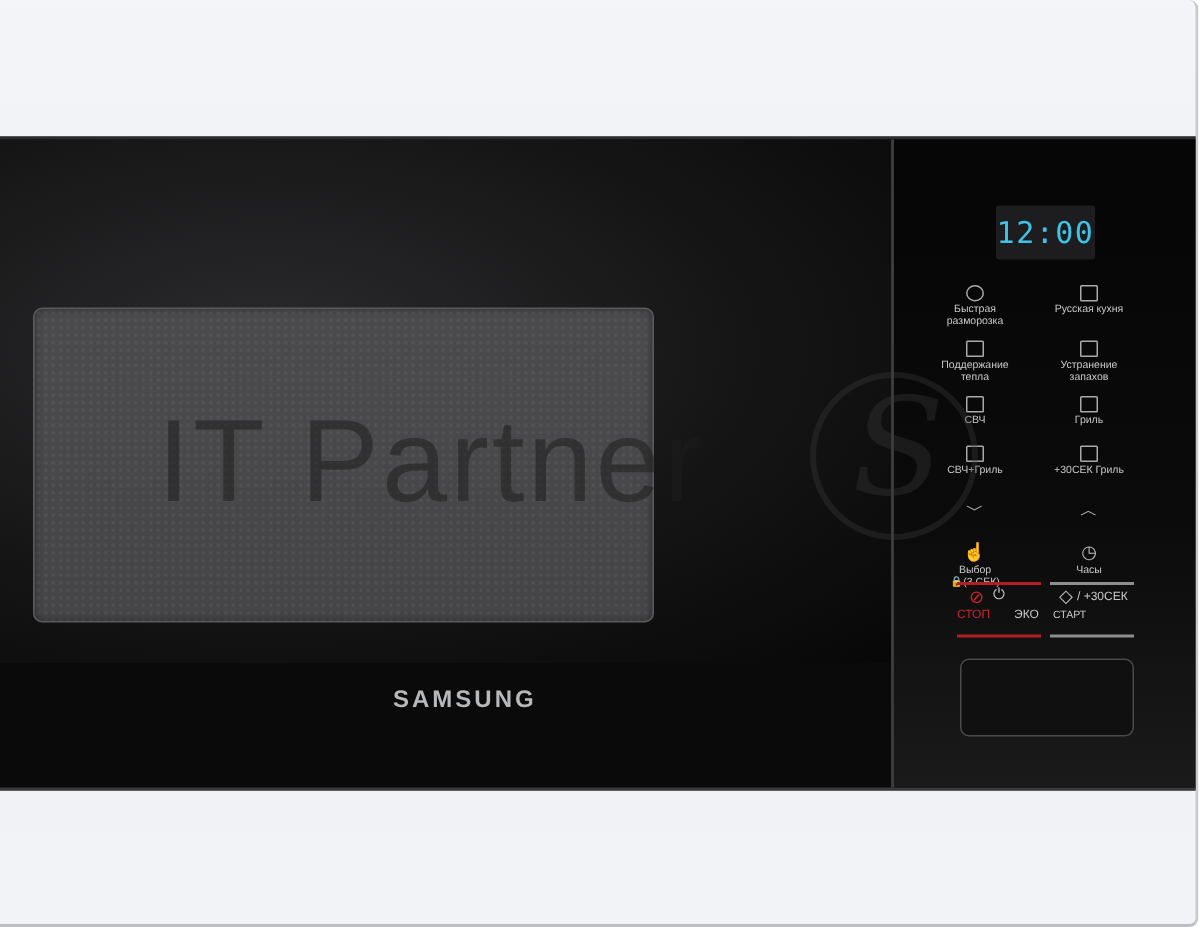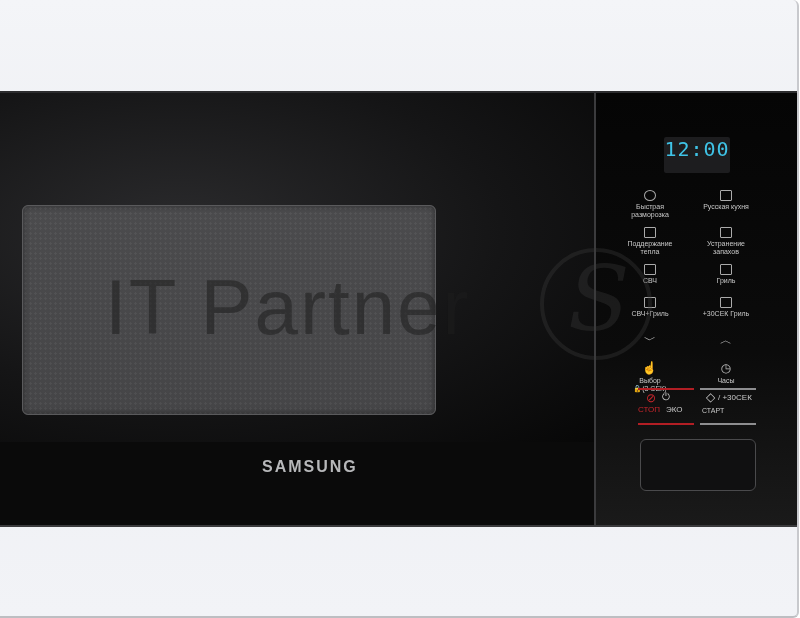--- a/index.html
+++ b/index.html
@@ -6,30 +6,30 @@
   body { width:800px; height:618px; overflow:hidden; background:#ffffff; position:relative; font-family:"Liberation Sans", sans-serif; }
   .frame { position:absolute; left:0; top:0; width:797px; height:616px; background:linear-gradient(180deg,#f4f5f8 0%,#eceef2 40%,#f2f3f7 100%); border-right:2px solid #c8c9cd; border-bottom:2px solid #bdbec2; border-top-right-radius:6px; border-bottom-right-radius:6px; }
   .door { position:absolute; left:0; top:91px; width:797px; height:436px; background:#0a0a0a; border-top:2px solid #2c2c2e; border-bottom:2px solid #3a3a3c; box-sizing:border-box; }
   .glass { position:absolute; left:0; top:0; width:594px; height:349px; background:radial-gradient(ellipse at 30% 40%, #2b2b2d 0%, #151516 55%, #070707 100%); }
   .window { position:absolute; left:22px; top:112px; width:412px; height:208px; background:#4a4a4c;
             background-image: radial-gradient(circle, rgba(255,255,255,0.05) 1px, transparent 1.3px), linear-gradient(180deg,#4b4b4d,#454547);
             background-size:5px 5px, 100% 100%; border-radius:6px; border:1px solid #5a5a5c; box-shadow: inset 0 0 6px rgba(0,0,0,0.4); }
   .brand { position:absolute; left:262px; top:365px; color:#b7b8ba; font-weight:bold; font-size:16px; letter-spacing:2px; }
   .divider { position:absolute; left:594px; top:0; width:2px; height:432px; background:#3b3b3d; }
   .panel { position:absolute; left:596px; top:0; width:201px; height:432px; background:linear-gradient(180deg,#050505 0%,#0b0b0b 60%,#1a1a1a 100%); }
-  .display { position:absolute; left:68px; top:44px; width:66px; height:36px; background:#1d1d1f; border-radius:2px; display:flex; align-items:flex-start; justify-content:center; }
+  .display { position:absolute; left:68px; top:44px; width:66px; height:36px; background:#1d1d1f; border-radius:2px; display:flex; align-items:center; justify-content:center; }
   .display span { color:#3fc3e6; font-family:"DejaVu Sans Mono", monospace; font-size:20px; letter-spacing:1px; }
   .btn { position:absolute; width:80px; text-align:center; color:#c8c8c8; font-size:7px; line-height:8px; }
   .btn .ic { display:block; margin:0 auto 2px; width:12px; height:11px; border:1px solid #aaa; border-radius:1px; box-sizing:border-box; }
   .btn .ic.round { border-radius:50%; }
   .btn .ic.none { border:none; font-size:12px; line-height:10px; color:#bbb; width:auto; height:12px; }
   .line-red { position:absolute; height:2px; background:#b21e24; }
   .line-gray { position:absolute; height:2px; background:#8e8e90; }
   .stop { position:absolute; left:42px; top:312px; color:#c8262c; font-size:8px; }
-  .eco { position:absolute; left:70px; top:312px; color:#c8c8c8; font-size:8px; }
+  .eco { position:absolute; left:80px; top:312px; color:#c8c8c8; font-size:8px; }
   .stop-ic { position:absolute; left:50px; top:298px; color:#c8262c; font-size:12px; }
   .eco-ic { position:absolute; left:66px; top:298px; color:#c8c8c8; font-size:10px; }
   .start-ic { position:absolute; left:110px; top:297px; color:#c8c8c8; font-size:12px; }
   .start30 { position:absolute; left:122px; top:300px; color:#c8c8c8; font-size:8px;text-align:right; }
   .start { position:absolute; left:106px; top:314px; color:#c8c8c8; font-size:7px; }
   .handle { position:absolute; left:44px; top:346px; width:114px; height:50px; border:1px solid #4a4a4c; border-radius:6px; background:#101011; }
   .watermark { position:absolute; left:105px; top:262px; font-size:78px; color:rgba(30,30,30,0.55); letter-spacing:2px; font-weight:400; pointer-events:none; }
   .wm-logo { position:absolute; left:540px; top:248px; width:112px; height:112px; border:4px solid rgba(60,60,60,0.35); border-radius:50%; box-sizing:border-box; }
   .wm-logo .s { position:absolute; left:24px; top:-6px; font-size:90px; color:rgba(60,60,60,0.35); font-style:italic; font-family:"DejaVu Serif", serif; }
 </style>

